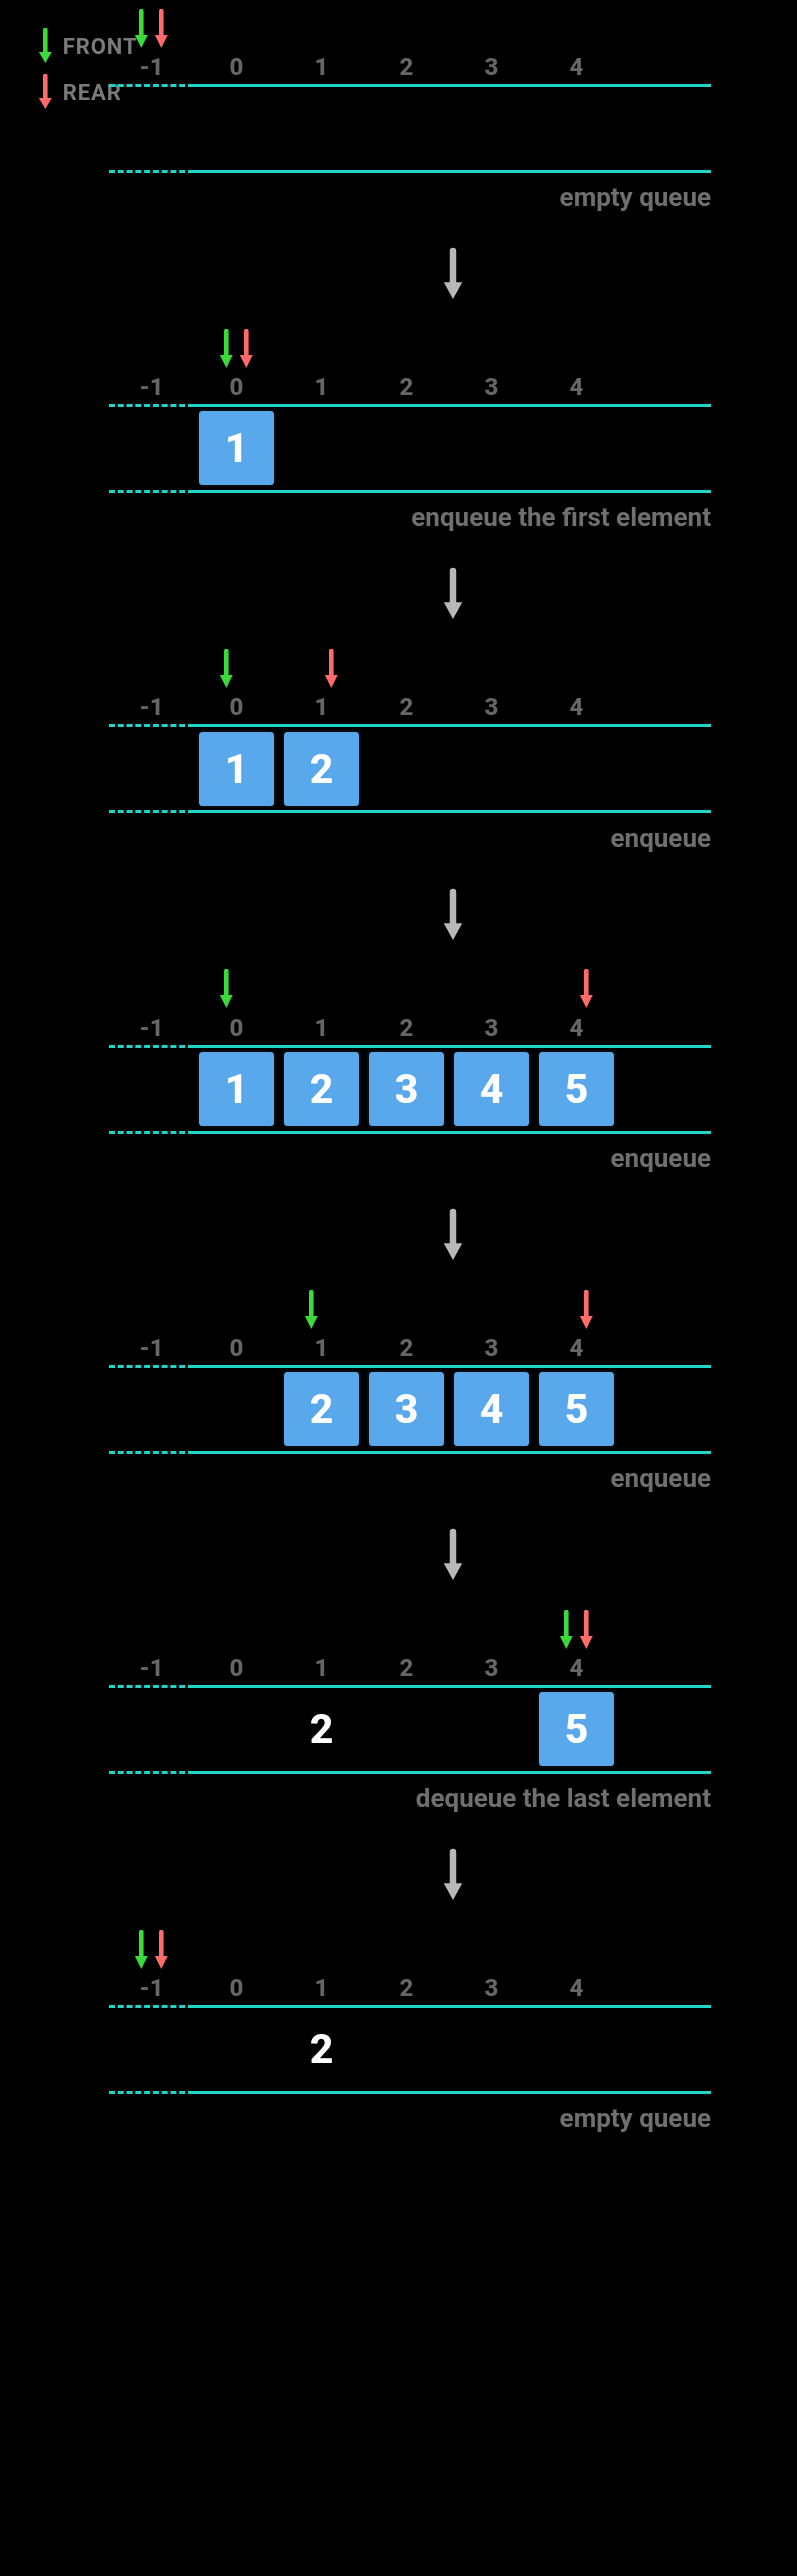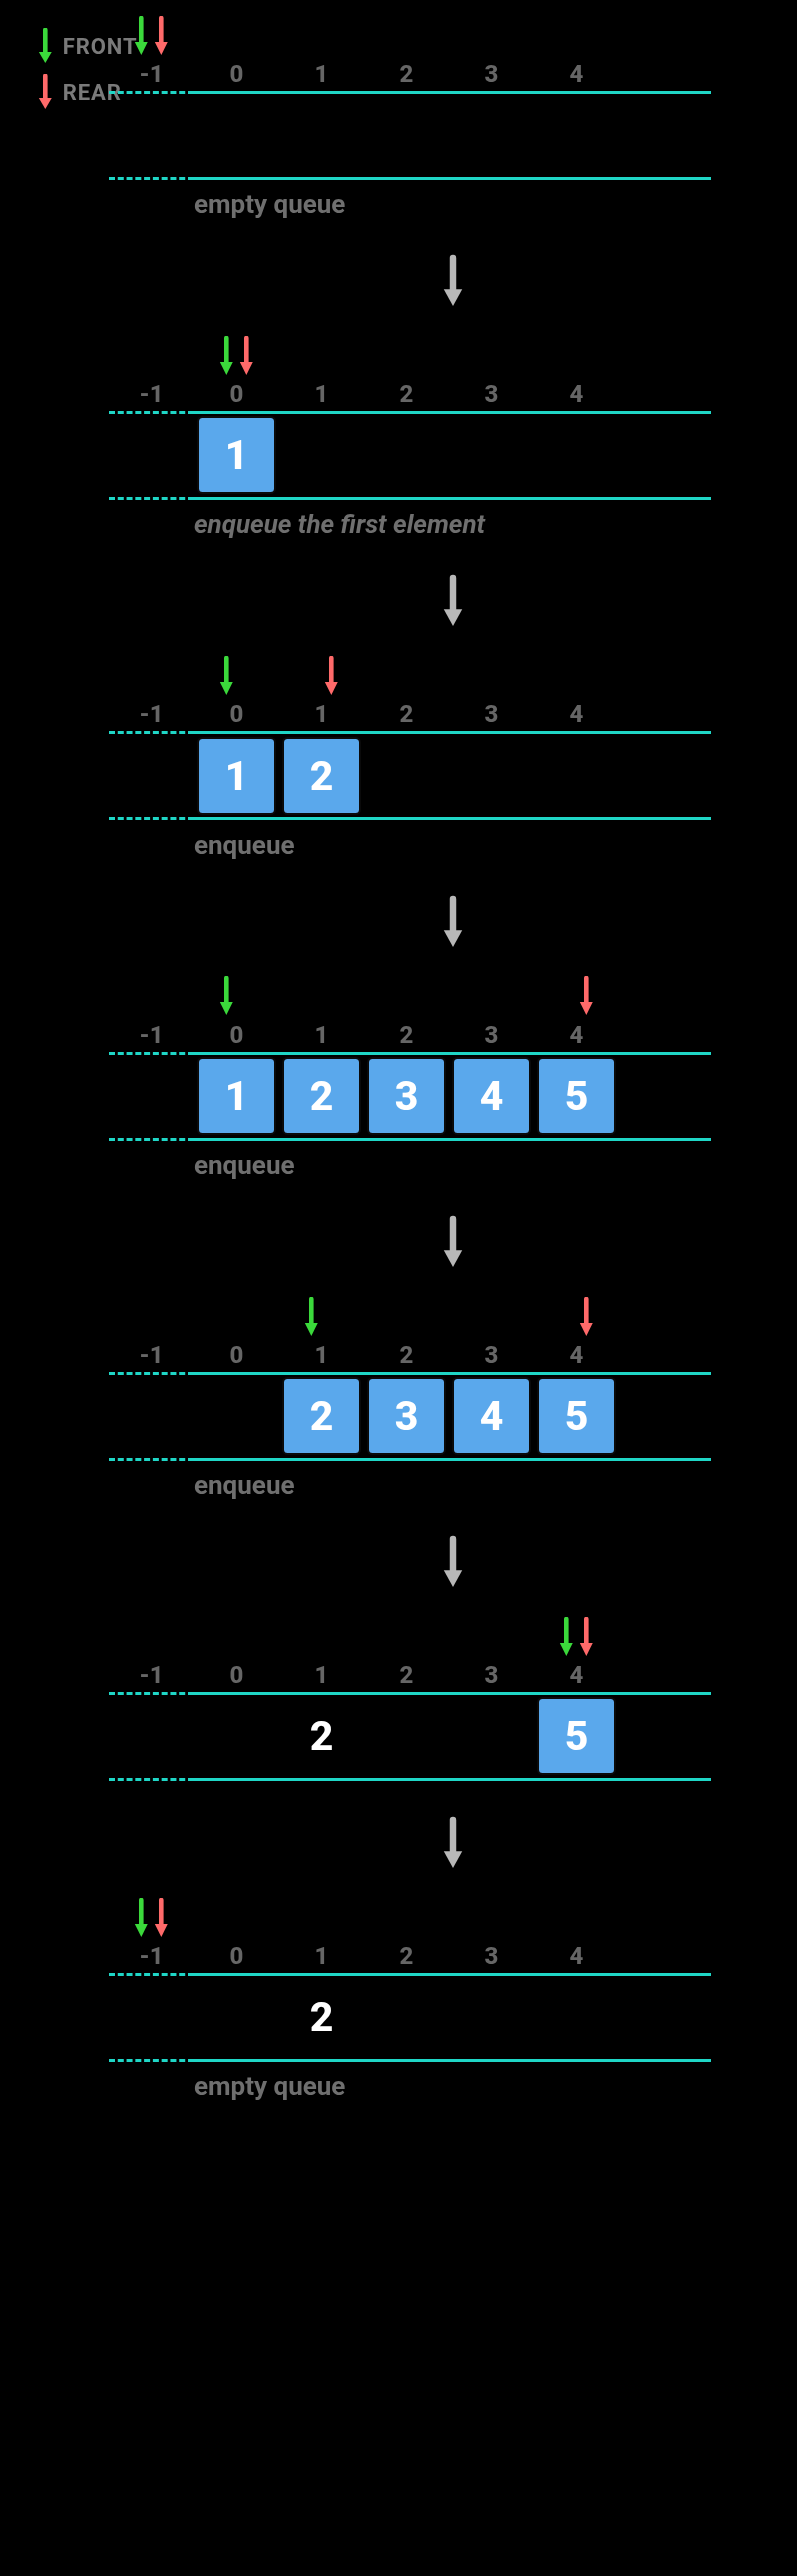--- a/index.html
+++ b/index.html
@@ -5,21 +5,21 @@
   * { box-sizing: border-box; }
   body {
     margin: 0;
     background: #000;
     font-family: -apple-system, BlinkMacSystemFont, "Segoe UI", Roboto, Helvetica, Arial, sans-serif;
     width: 797px;
   }
   .canvas {
     position: relative;
     width: 797px;
-    padding: 14px 0 55px 0;
+    padding: 7px 0 55px 0;
   }
   .legend {
     position: absolute;
     top: 28px;
     left: 37px;
   }
   .legend-row {
     display: flex;
     align-items: center;
     gap: 9.2px;
@@ -96,21 +96,21 @@
     font-weight: 800;
     font-size: 41px;
     color: #fff;
   }
   .ghost {
     font-weight: 800;
     font-size: 41px;
     color: #fff;
   }
   .caption {
-    text-align: left;
+    text-align: right;
     font-weight: 700;
     font-size: 26px;
     color: #6f6f6f;
     margin-top: 9.2px;
   }
   .pointer-row {
     position: relative;
     height: 46px;
     margin-left: 194px;
     width: 517px;
@@ -243,21 +243,21 @@
             <div class="cell">
               <div class="box">1</div>
             </div>
             <div class="cell"></div>
             <div class="cell"></div>
             <div class="cell"></div>
             <div class="cell"></div>
           </div>
         </div>
       </div>
-      <div class="caption" style="margin-left: 194px; width: 517px; font-style: italic;">enqueue the first element</div>
+      <div class="caption" style="margin-left: 194px; width: 517px;">enqueue the first element</div>
       <div class="flow" style="margin-left: 194px; width: 517px;"><svg width="24" height="54" viewBox="0 0 26 58">
           <line x1="13" y1="4" x2="13" y2="40" stroke="#b8b8b8" stroke-width="7" stroke-linecap="round"></line>
           <path d="M3 38 L13 56 L23 38 Z" fill="#b8b8b8"></path>
         </svg></div>
       <div class="pointer-row">
         <span class="ptr" style="left: 24px;"><svg width="16.6" height="41" viewBox="0 0 18 44">
             <line x1="9" y1="2" x2="9" y2="30" stroke="#3bd93b" stroke-width="5" stroke-linecap="round"></line>
             <path d="M2 28 L9 42 L16 28 Z" fill="#3bd93b"></path>
           </svg></span>
         <span class="ptr" style="left: 129px;"><svg width="16.6" height="41" viewBox="0 0 18 44">
@@ -429,20 +429,21 @@
               <div class="ghost">2</div>
             </div>
             <div class="cell"></div>
             <div class="cell"></div>
             <div class="cell">
               <div class="box">5</div>
             </div>
           </div>
         </div>
       </div>
+      <div class="caption" style="margin-left: 194px; width: 517px;">dequeue the last element</div>
       <div class="flow" style="margin-left: 194px; width: 517px;"><svg width="24" height="54" viewBox="0 0 26 58">
           <line x1="13" y1="4" x2="13" y2="40" stroke="#b8b8b8" stroke-width="7" stroke-linecap="round"></line>
           <path d="M3 38 L13 56 L23 38 Z" fill="#b8b8b8"></path>
         </svg></div>
       <div class="pointer-row">
         <span class="ptr" style="left: -61px;"><svg width="16.6" height="41" viewBox="0 0 18 44">
             <line x1="9" y1="2" x2="9" y2="30" stroke="#3bd93b" stroke-width="5" stroke-linecap="round"></line>
             <path d="M2 28 L9 42 L16 28 Z" fill="#3bd93b"></path>
           </svg></span>
         <span class="ptr" style="left: -41px;"><svg width="16.6" height="41" viewBox="0 0 18 44">

